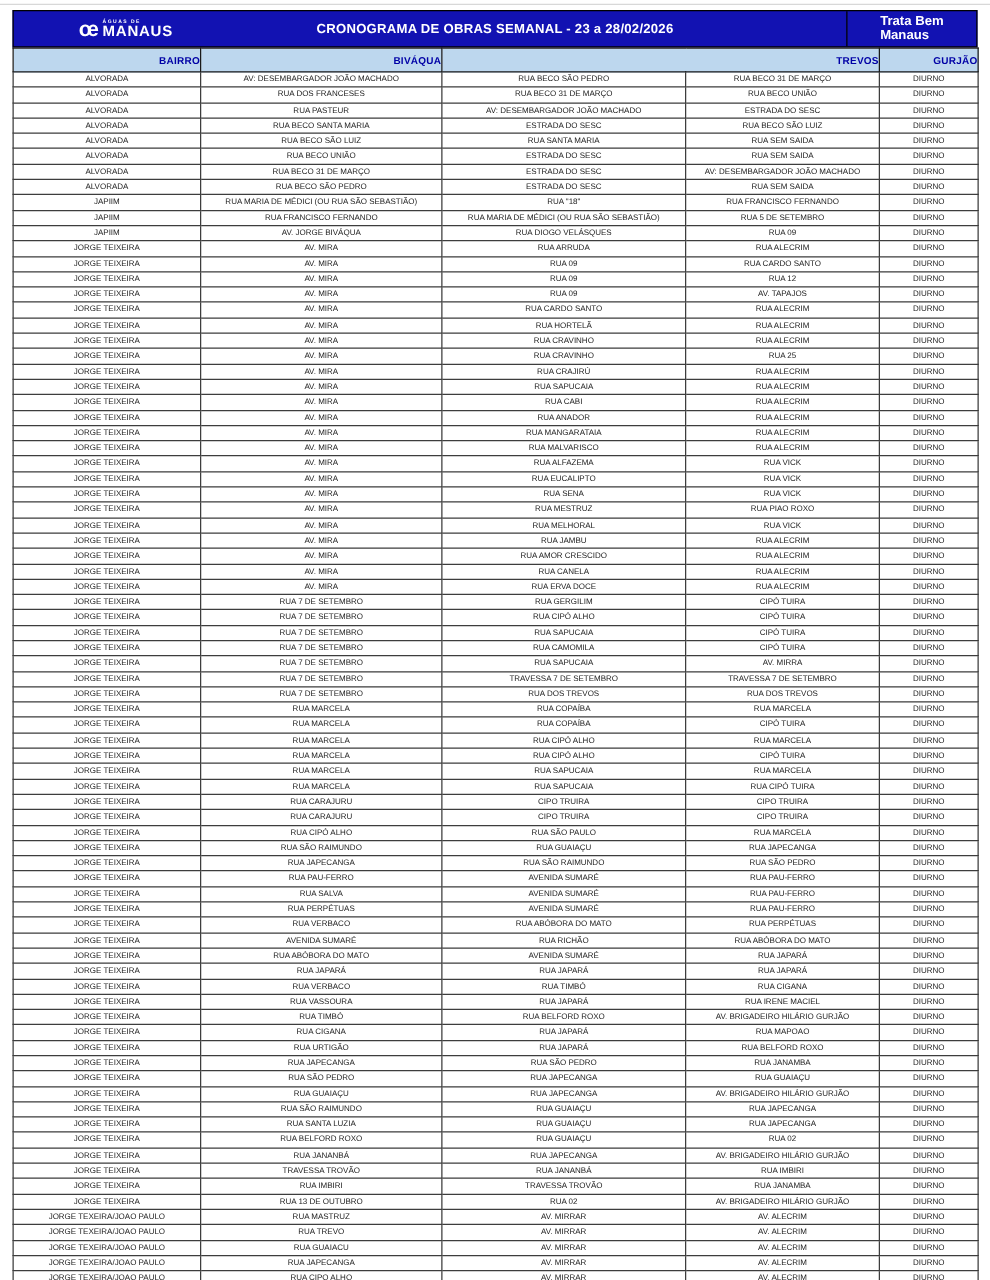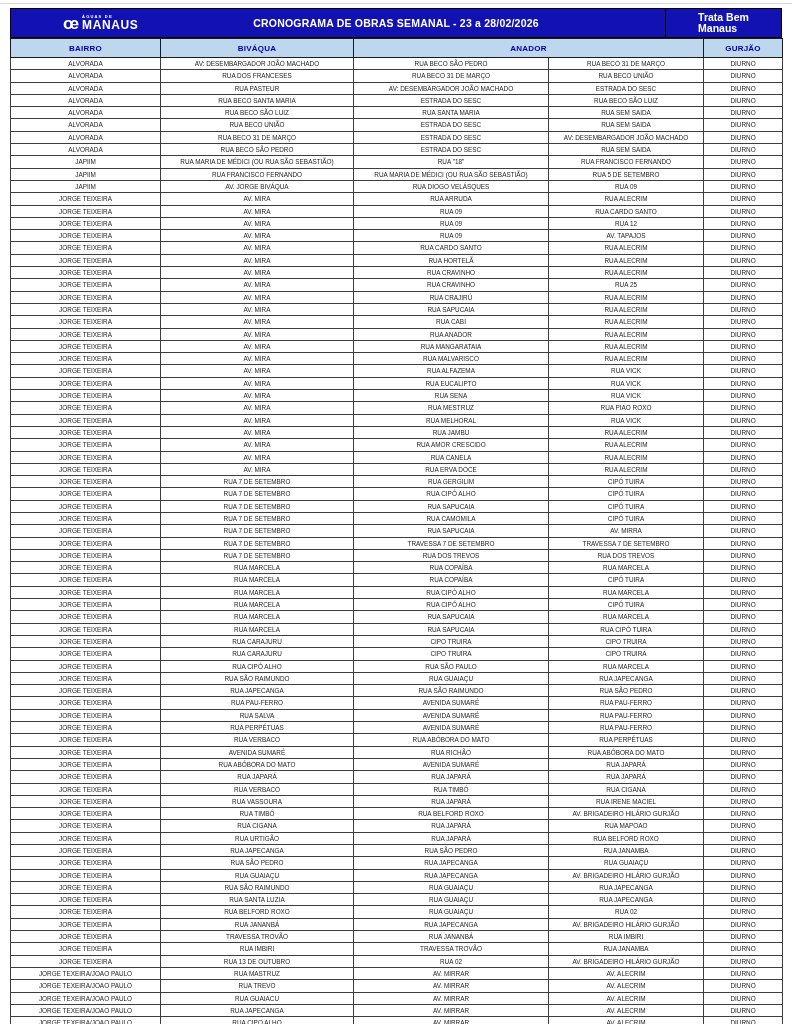--- a/index.html
+++ b/index.html
@@ -13,31 +13,31 @@
   .brand { position:absolute; left:52px; top:0; height:100%; display:flex; align-items:center; gap:4px; color:#fff; }
   .brand-symbol { font-size:17px; font-weight:bold; letter-spacing:-1px; line-height:1; }
   .brand-stack { display:flex; flex-direction:column; line-height:1; }
   .brand-small { font-size:4px; letter-spacing:1.2px; font-weight:bold; }
   .brand-name { font-size:12px; font-weight:bold; letter-spacing:0.6px; }
   .bar-title {
     position:absolute; inset:0; display:flex; align-items:center; justify-content:center;
     color:#fff; font-weight:bold; font-size:10.5px; letter-spacing:0.2px;border-radius:10px;
   }
   .slogan {
-    position:absolute; right:0; top:0; bottom:0; width:116px;
+    position:absolute; right:0; top:0; bottom:0; width:104px;
     border-left:1px solid #000; display:flex; align-items:center; justify-content:center;
     color:#fff; font-weight:bold; font-size:10.5px; line-height:11px;margin-left:39px;
   }
   table.schedule {
     position:absolute; left:10px; top:38px; width:772px;
     border-collapse:collapse; table-layout:fixed;
   }
   .schedule th {
     background:#bdd7ee; color:#0000a6; font-size:8px; font-weight:bold;
-    height:19px; border:1px solid #1a1a1a; text-align:center; letter-spacing:0.2px;
+    height:19px; border:1px solid #1a1a1a; text-align:right; letter-spacing:0.2px;
   }
   .schedule td {
     font-size:6.4px; color:#1c1c1c; text-align:center;
     height:11.3px; line-height:11.3px; padding:0 1px;
     border:1px solid #3d3d3d; white-space:nowrap; overflow:hidden;
   }
 </style>
 </head>
 <body>
 
@@ -65,21 +65,21 @@
     <col style="width:150px">
     <col style="width:193px">
     <col style="width:195px">
     <col style="width:155px">
     <col style="width:79px">
   </colgroup>
   <thead>
     <tr>
       <th>BAIRRO</th>
       <th>BIVÁQUA</th>
-      <th colspan="2">ANADOR</th>
+      <th colspan="2">TREVOS</th>
       <th>GURJÃO</th>
     </tr>
   </thead>
   <tbody>
       <tr>
         <td>ALVORADA</td>
         <td>AV: DESEMBARGADOR JOÃO MACHADO</td>
         <td>RUA BECO SÃO PEDRO</td>
         <td>RUA BECO 31 DE MARÇO</td>
         <td>DIURNO</td>

